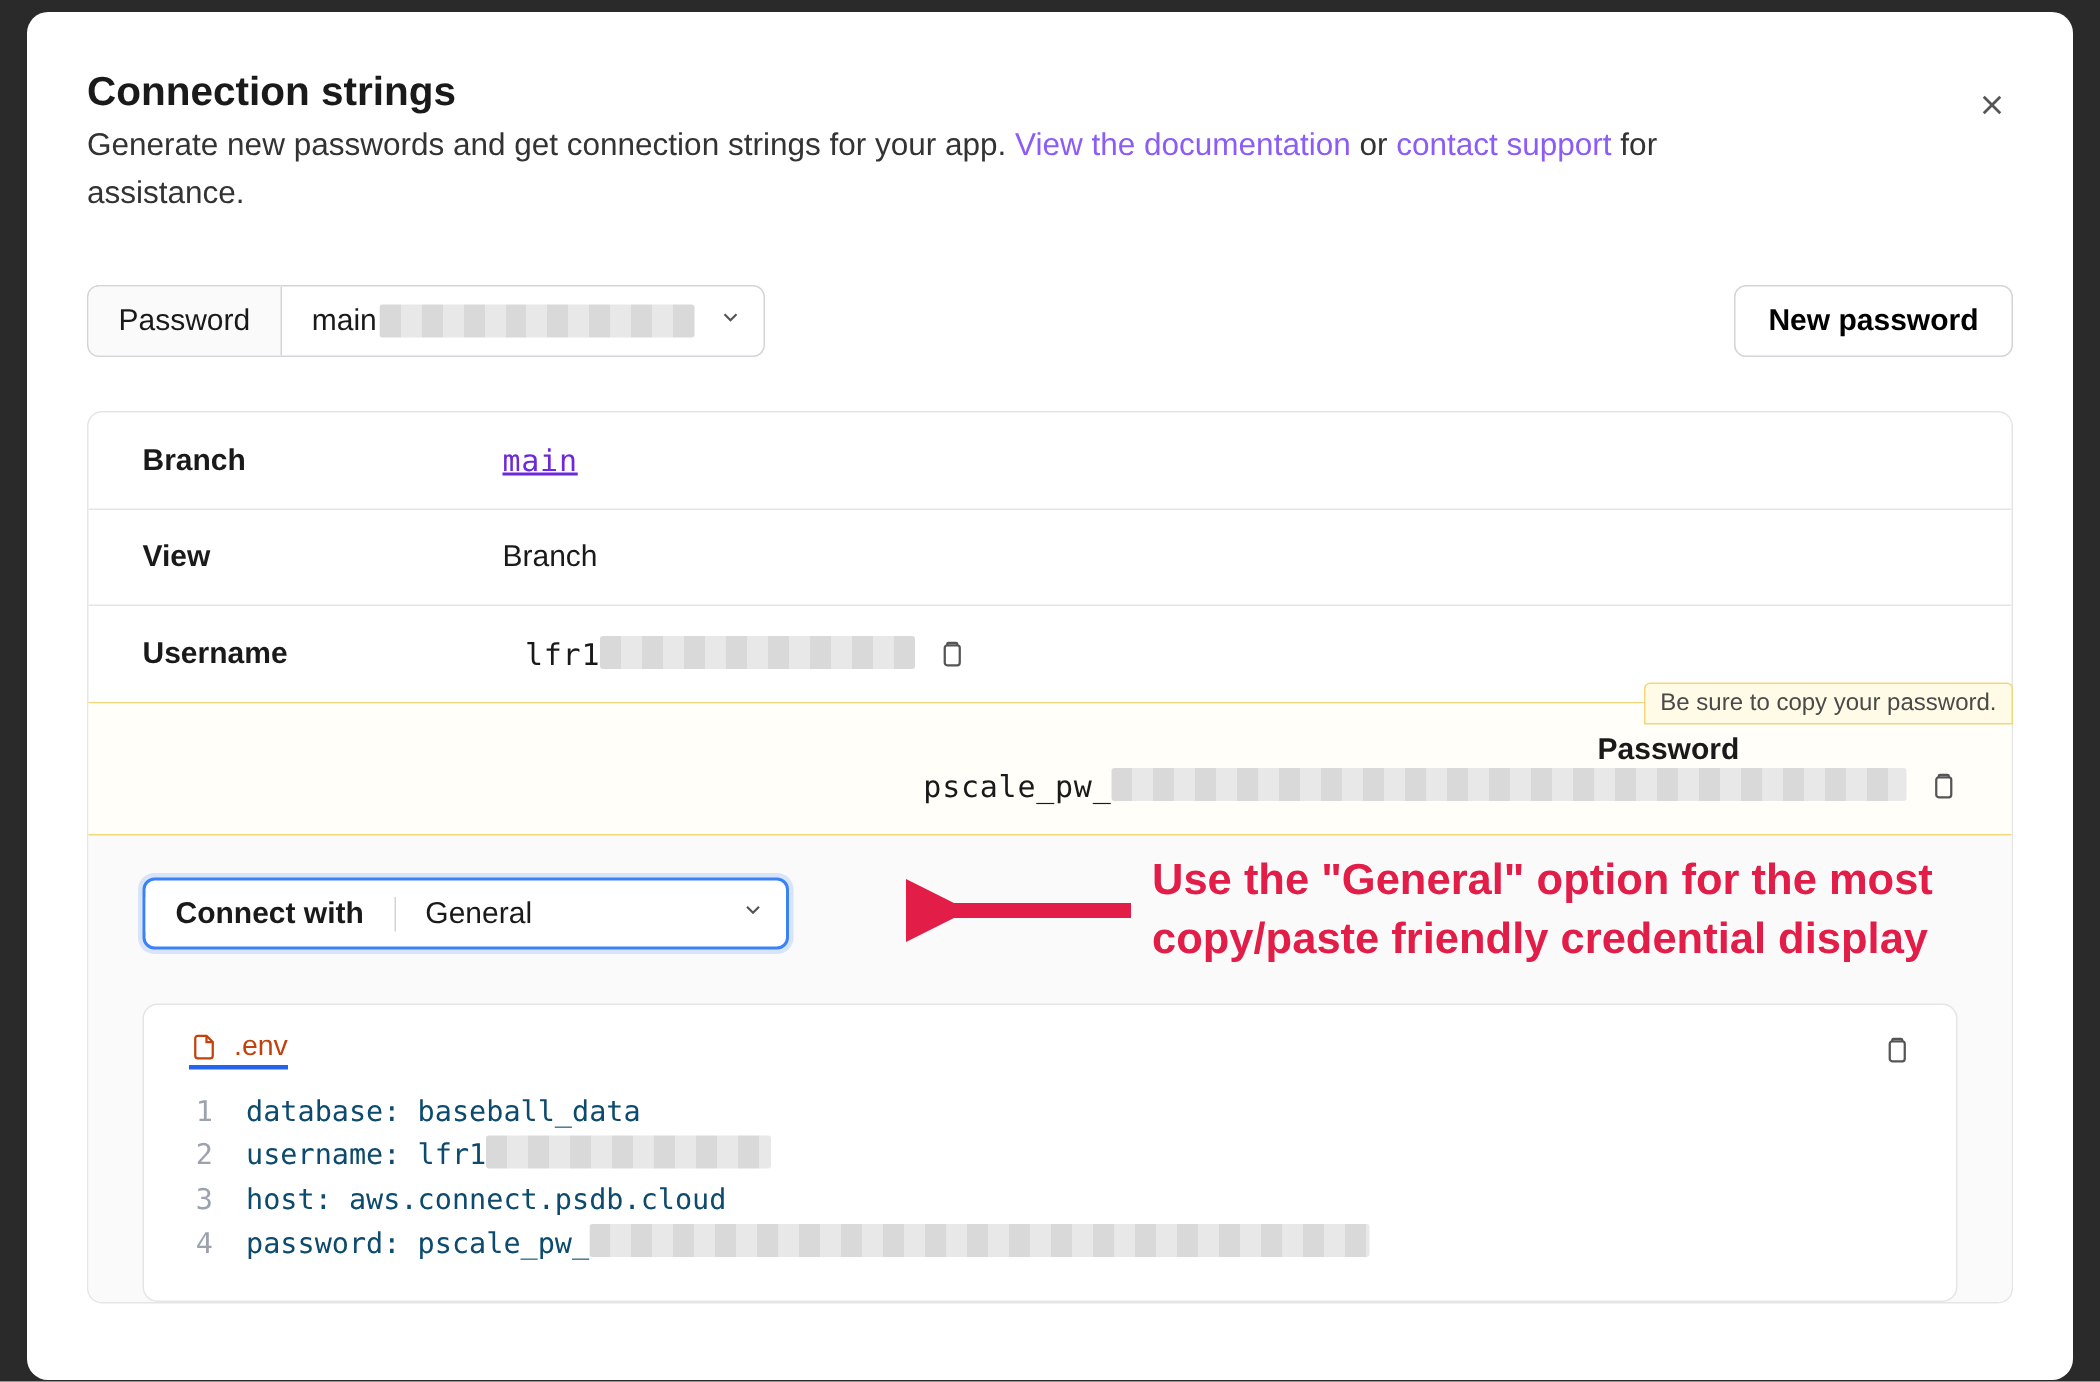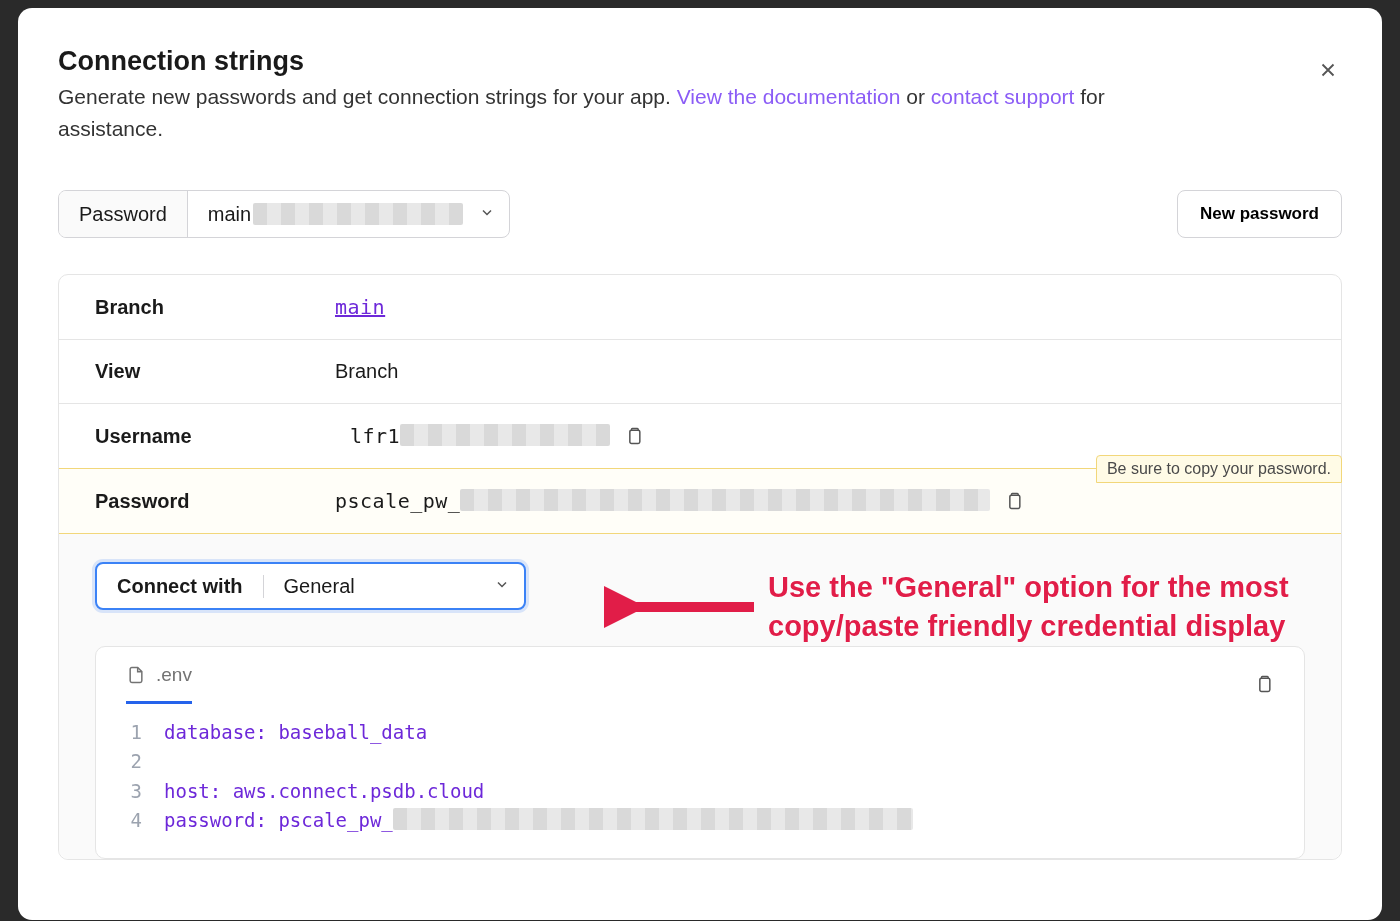--- a/index.html
+++ b/index.html
@@ -71,39 +71,39 @@
     .combo-chev {
       position: absolute; right: 14px; top: 50%; transform: translateY(-50%);
       color: #555;
     }
     .btn {
       border: 1px solid #d4d4d8;
       background: #fff;
       border-radius: 8px;
       height: 48px;
       padding: 0 22px;
-      font-size: 17px;
+      font-size: 20px;
       font-weight: 600;
       cursor: pointer;
     }
     .details {
       margin-top: 36px;
       border: 1px solid #e5e5e5;
       border-radius: 10px;
     }
     .row {
       display: flex;
       align-items: flex-end;
       padding: 20px 36px;
       border-bottom: 1px solid #e5e5e5;
       font-size: 20px;
       position: relative;
     }
     .row.highlight-top { border-bottom-color: #f2d77a; gap: 15px; }
-    .row.highlight { background: #fffef8; border-bottom-color: #f2d77a; }
+    .row.highlight { background: #fffef8; border-bottom-color: #f2d77a; flex-direction: column; }
     .row-label { width: 240px; font-weight: 700; }
     .row-value { display: flex; align-items: center; gap: 14px; flex: 1; }
     .mono { font-family: ui-monospace, Menlo, Consolas, monospace; font-size: 20px; letter-spacing: .5px;}
     .branch-link { color: #6d28d9; }
     .redact {
       display: inline-block;
       height: 22px;
       background: repeating-linear-gradient(90deg,#d9d9d9 0 14px,#e8e8e8 14px 28px);
       vertical-align: middle;
       border-radius: 2px;
@@ -128,28 +128,28 @@
       align-items:center;
     }
     .connect-combo .combo-label{background:#fff;border-right:1px solid #d4d4d8;font-weight:600;}
     .connect-combo .combo-value{min-width:260px; cursor:pointer;}
     .code-card{
       margin-top:36px; border:1px solid #e5e5e5; border-radius:10px;
       background:#fff; padding:0 0 22px;
     }
     .code-tabs{display:flex;align-items:center;justify-content:space-between;padding:16px 30px 0;}
     .tab{
-      display:flex;align-items:center;gap:10px;font-size:19px;font-weight:500;color:#737373;
-      padding-bottom:14px; border-bottom:3px solid #2563eb;
+      display:flex;align-items:center;gap:10px;font-size:19px;font-weight:500;color:#c2410c;
+      border-bottom:3px solid #2563eb;
     }
     .tab svg{width:20px;height:24px;}
     .code-body{padding:14px 30px 0;}
     .code-line{display:flex;align-items:center;gap:22px;font-family:ui-monospace,Menlo,Consolas,monospace;font-size:19px;line-height:1.55; white-space:pre;}
     .ln{color:#9ca3af;width:16px;text-align:right;}
-    .code-token{color:#6d28d9;}
+    .code-token{color:#0c4a6e;}
     .redact-inline{display:inline-block;vertical-align:-3px;}
     .annotation{
       position:absolute; left:586px; top:560px;
       display:flex; align-items:center; gap:14px;
       pointer-events:none;
     }
     .arrow{width:150px;height:46px;}
     .anno-text{
       color:#e11d48;font-weight:800;font-size:29px;line-height:1.35;
       text-shadow:0 0 2px #fff,0 0 2px #fff;
@@ -248,21 +248,21 @@
           </div>
           <span class="copy-icon">
             <svg viewBox="0 0 24 24" fill="none" stroke="currentColor" stroke-width="1.8">
                 <rect x="7" y="5" width="12" height="16" rx="2"></rect>
                 <path d="M9 5V4a1 1 0 0 1 1-1h6a1 1 0 0 1 1 1v1"></path>
               </svg>
           </span>
         </div>
         <div class="code-body">
           <div class="code-line"><span class="ln">1</span><span class="code-token">database: baseball_data</span></div>
-          <div class="code-line"><span class="ln">2</span></div>
+          <div class="code-line"><span class="ln">2</span><span class="code-token"><span>username: lfr1</span><span class="redact w190s redact-inline"></span></span></div>
           <div class="code-line"><span class="ln">3</span><span class="code-token">host: aws.connect.psdb.cloud</span></div>
           <div class="code-line"><span class="ln">4</span><span class="code-token"><span>password: pscale_pw_</span><span class="redact w520s redact-inline"></span></span></div>
         </div>
       </div>
     </div>
 
     <div class="annotation">
       <svg class="arrow" viewBox="0 0 150 46">
         <defs>
             <marker id="ah" markerWidth="14" markerHeight="14" refX="3" refY="5" orient="auto">

